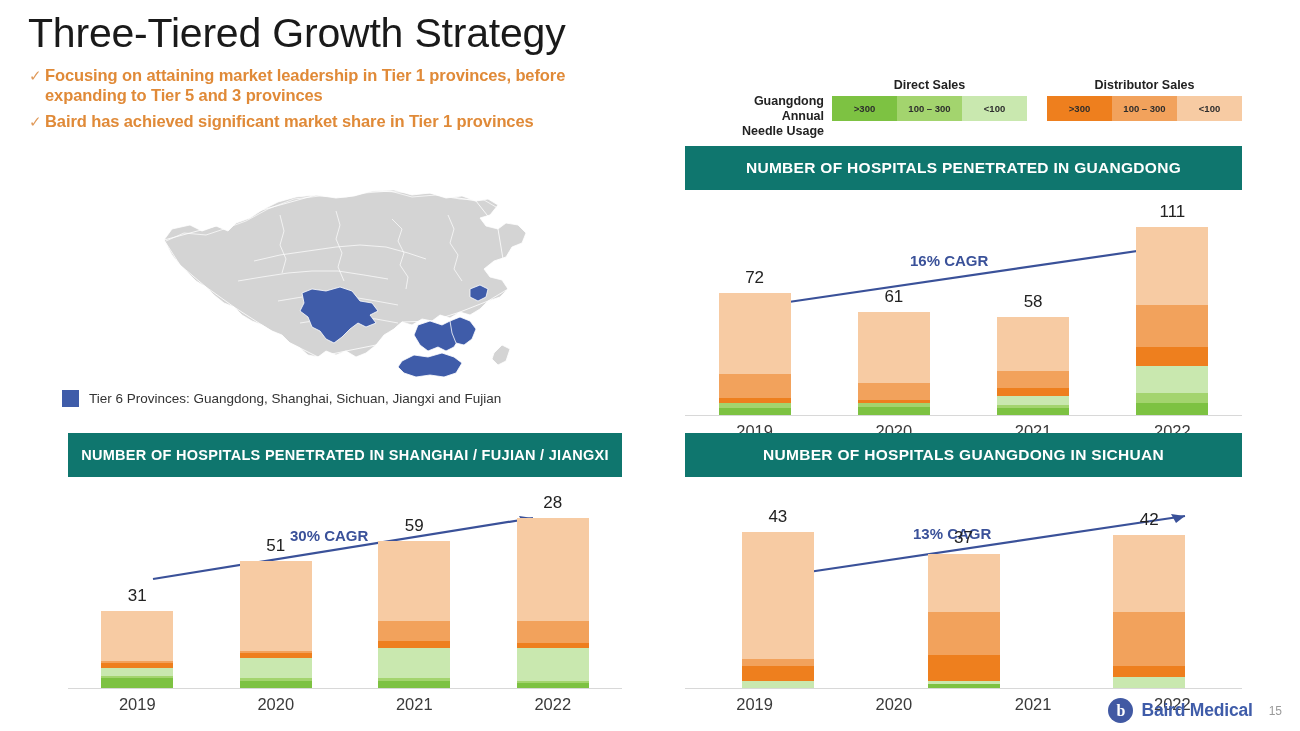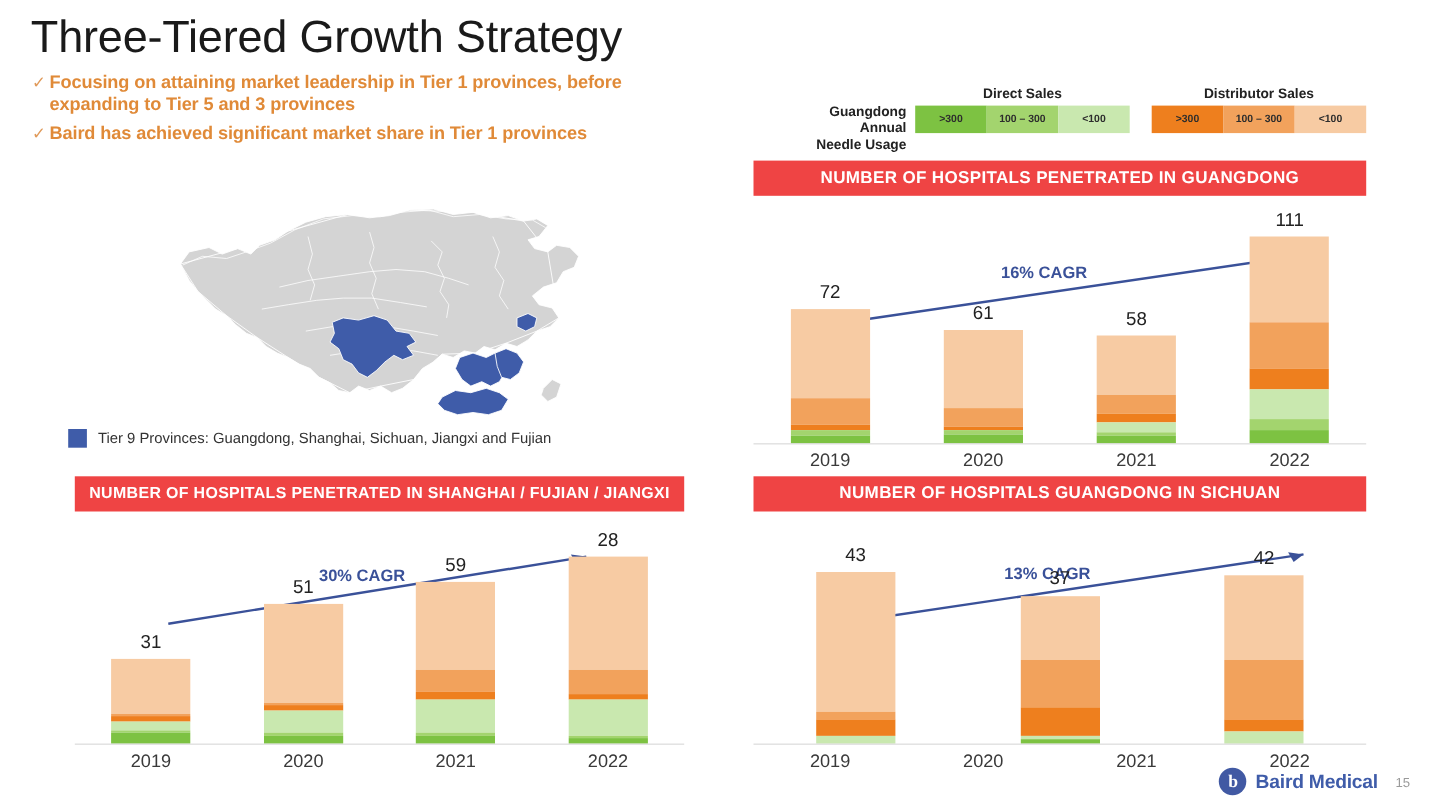--- a/index.html
+++ b/index.html
@@ -52,24 +52,24 @@
   }
   .legend .row { display: flex; justify-content: center; }
   .legend .cell {
     height: 25px; display: flex; align-items: center; justify-content: center;
     font-size: 9.5px; font-weight: bold; color: #2d2d2d;
   }
 
   
   .panel { position: absolute; }
   .banner {
-    background: #ef4444; color: #fff; font-weight: bold;
+    background: #0f766e; color: #fff; font-weight: bold;
     font-size: 15.5px; letter-spacing: 0.3px;
     display: flex; align-items: center; justify-content: center;
-    height: 32px; width: 100%;
+    height: 44px; width: 100%;
   }
   .plot { position: relative; width: 100%; }
   .axisline { position: absolute; left: 0; right: 0; bottom: 0; height: 1px; background: #d8d8d8; }
   .bars { position: absolute; left: 0; right: 0; bottom: 1px; top: 0; display: flex; }
   .barslot { flex: 1; position: relative; display: flex; justify-content: center; align-items: flex-end; }
   .bar { position: relative; display: flex; flex-direction: column; justify-content: flex-end; }
   .seg { width: 100%; }
   .barval {
     position: absolute; left: 0; right: 0; text-align: center;
     font-size: 17px; color: #222; font-weight: 400;
@@ -134,21 +134,21 @@
         <path d="M268,140 L280,136 L292,140 L300,136 L308,142 L310,152 L304,162 L296,166 L288,162 L278,166 L270,160 L264,150 Z"></path>
         <path d="M300,136 L310,132 L320,136 L326,144 L322,154 L314,160 L306,158 L302,148 Z"></path>
         <path d="M252,176 L264,170 L278,172 L292,168 L304,172 L312,178 L306,188 L294,192 L280,190 L266,192 L254,188 L248,182 Z"></path>
         <path d="M320,104 L330,100 L338,104 L336,112 L328,116 L320,112 Z"></path>
       </g>
     </svg>
   </div>
 
   <div class="maplegend">
     <span class="sw"></span>
-    <span class="lt">Tier 9 Provinces: Guangdong, Shanghai, Sichuan, Jiangxi and Fujian</span>
+    <span class="lt">Tier 6 Provinces: Guangdong, Shanghai, Sichuan, Jiangxi and Fujian</span>
   </div>
 
   <div class="legend">
     <div class="lbl">
       <div>Guangdong Annual</div>
       <div>Needle Usage</div>
     </div>
     <div class="grp" style="left:120px; width:195px;">
       <div class="gtitle">Direct Sales</div>
       <div class="row">

